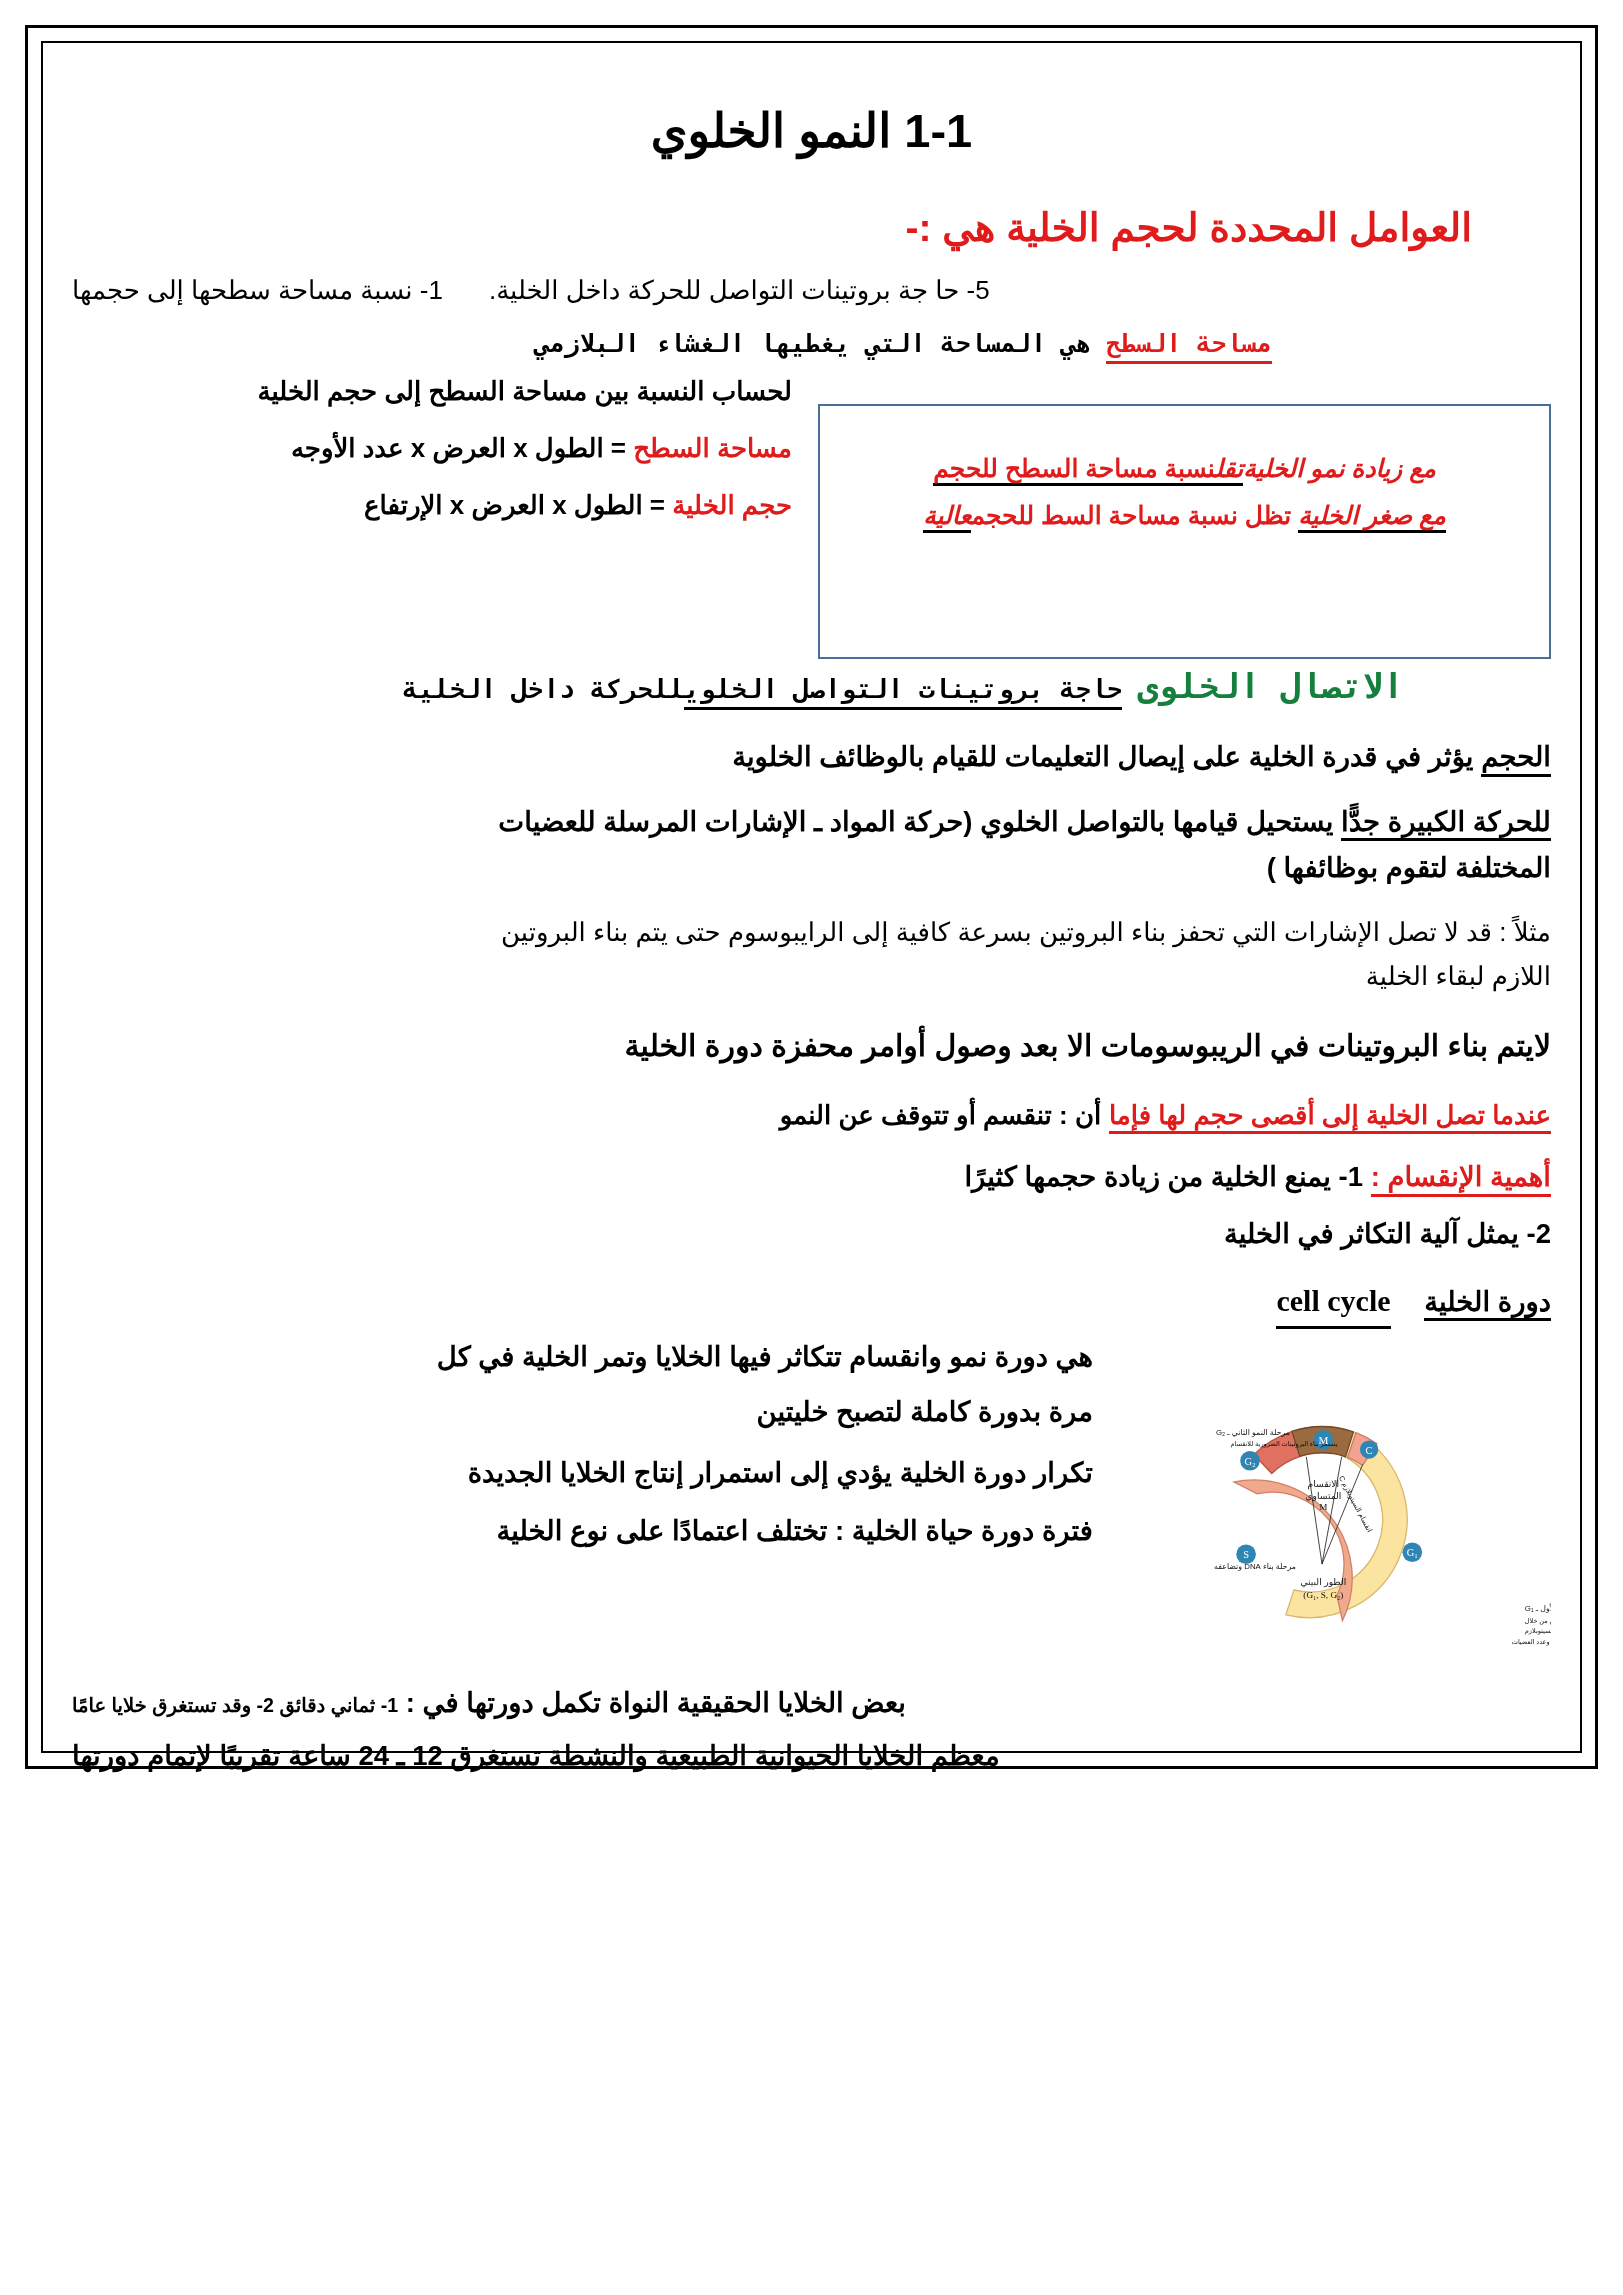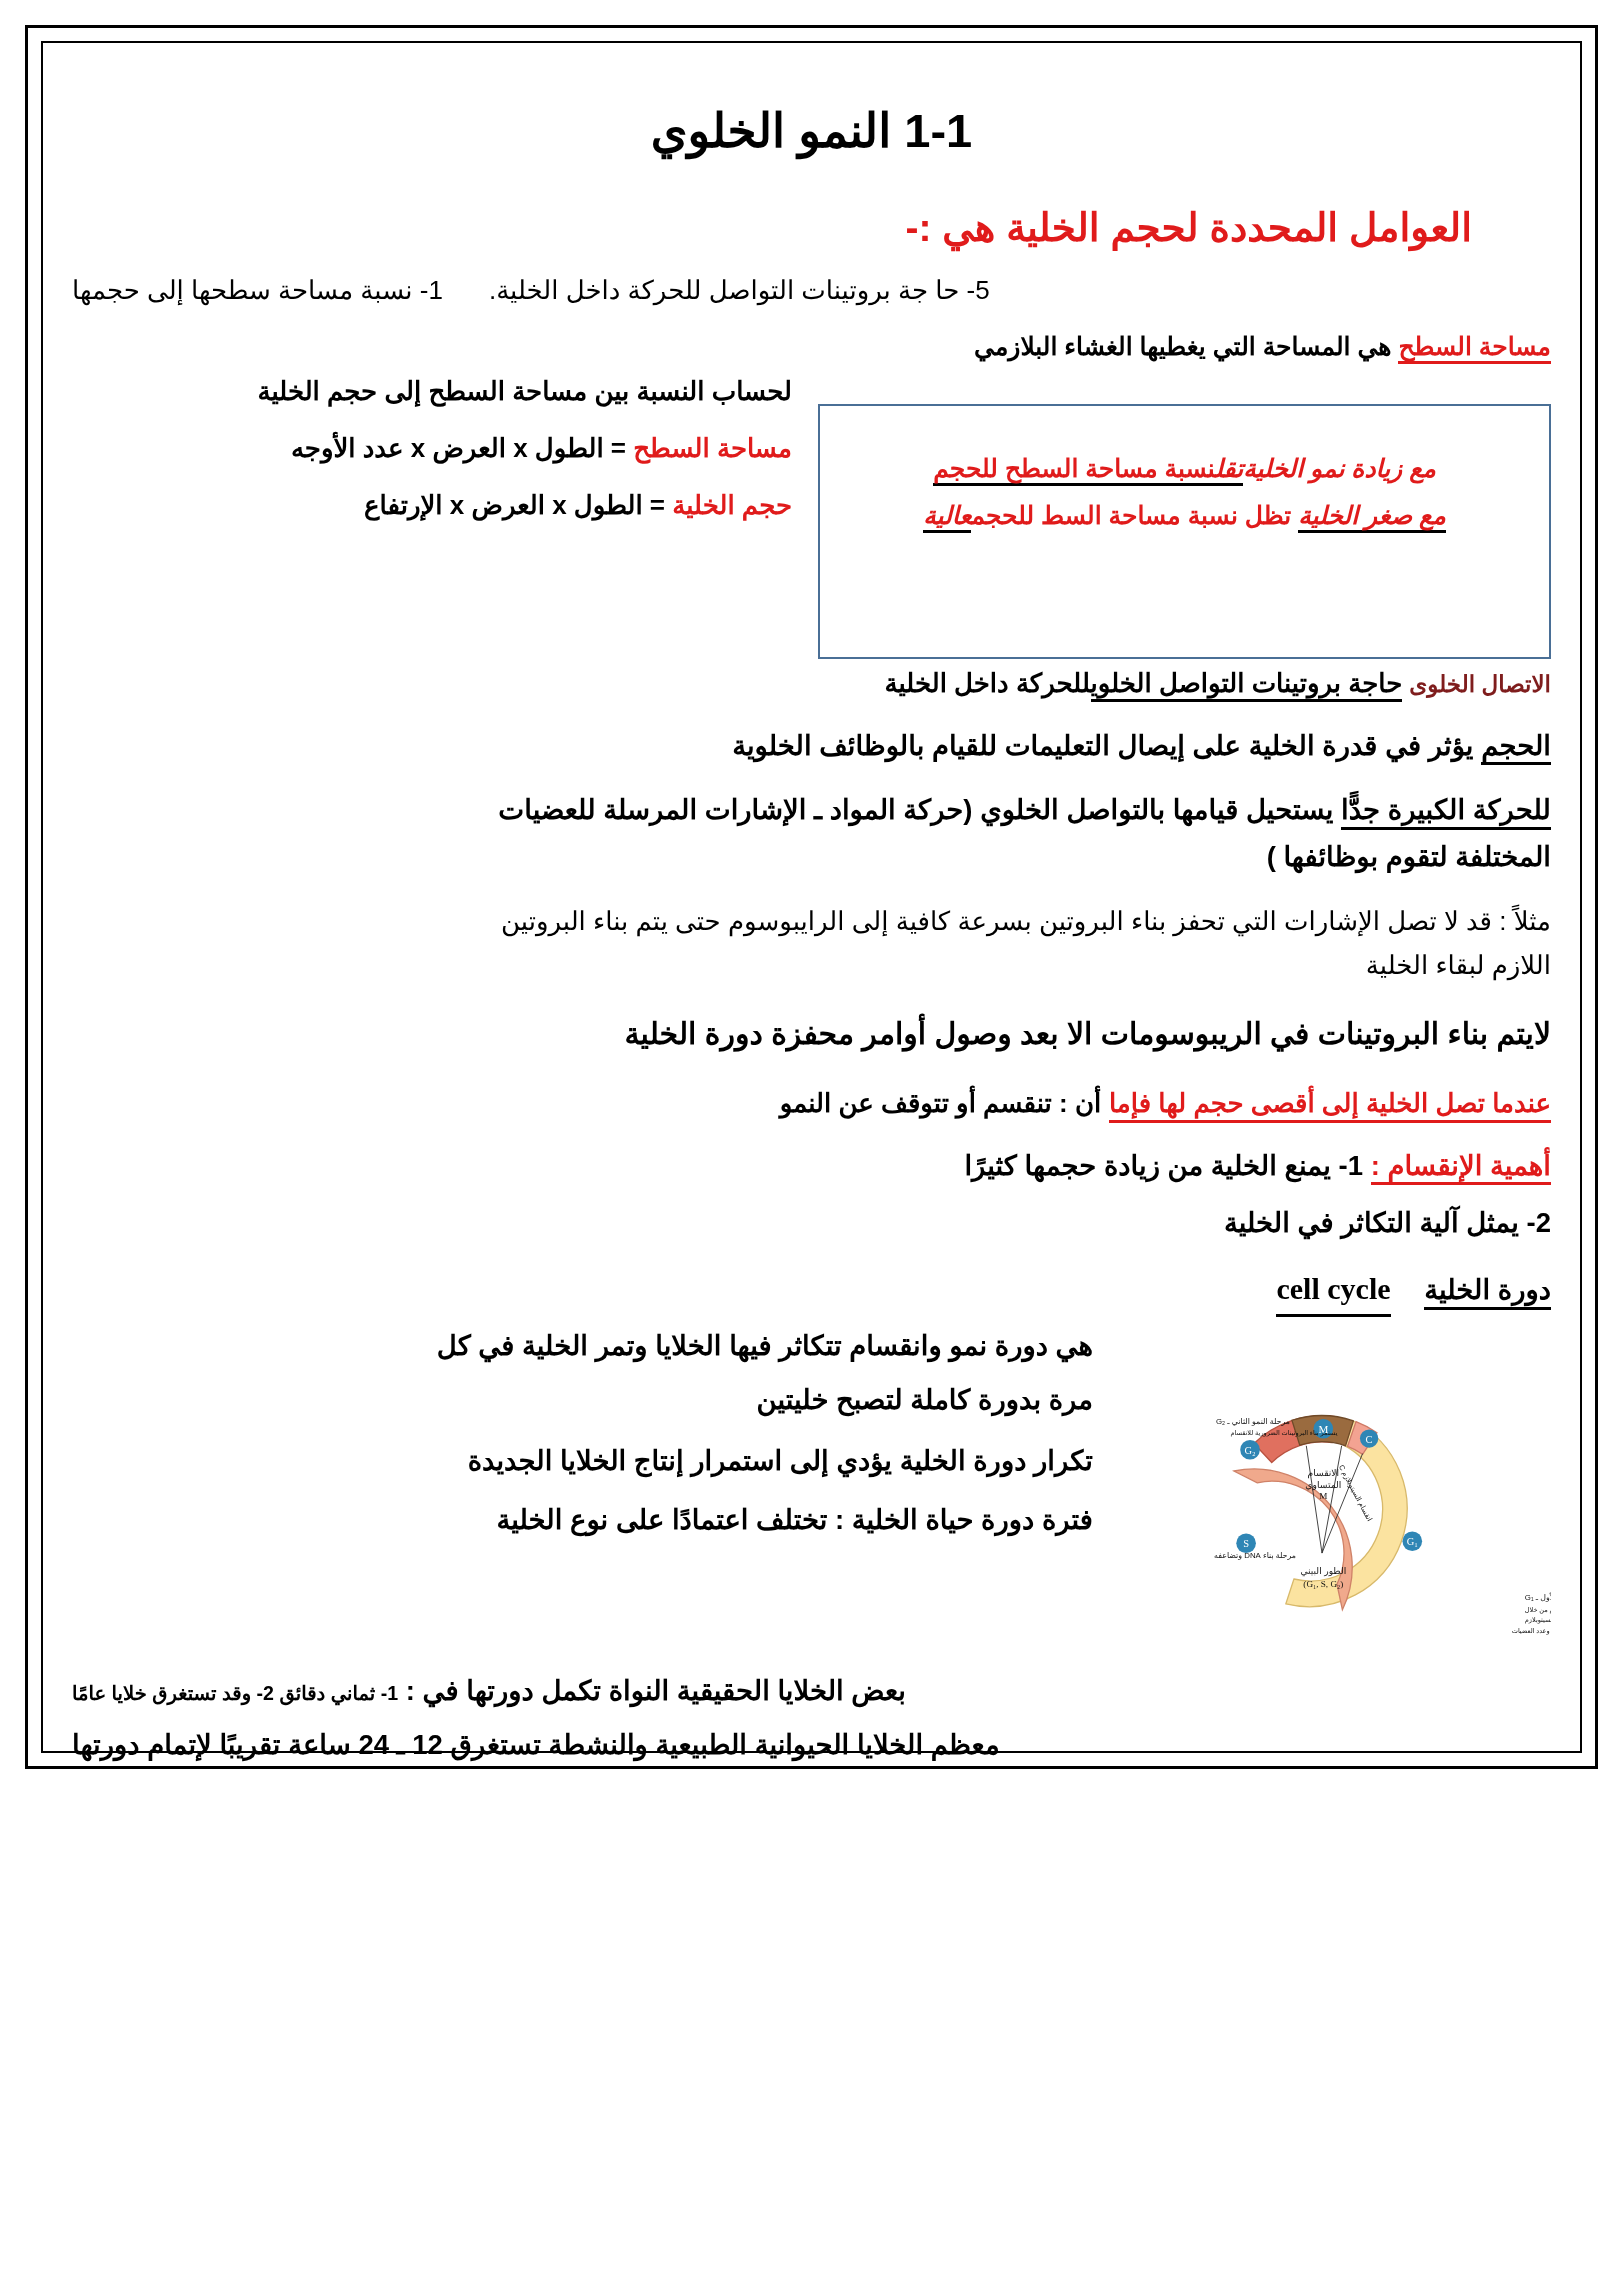--- a/index.html
+++ b/index.html
@@ -49,25 +49,26 @@
     color: #e01b1b;
     font-weight: bold;
     font-size: 39px;
     text-align: right;
     margin-top: 47px;
     padding-right: 79px;
   }
 
   .line {
     direction: rtl;
-    text-align: right;
+    text-align: center;
     color: #000;
     font-size: 25px;
     font-weight: bold;
     line-height: 1.45;
+    font-family: Liberation Mono, monospace;
   }
 
   .red { color: #e01b1b; }
   .uk { border-bottom: 3.3px solid #000; padding-bottom: 1.3px; }
   .ur { border-bottom: 3.3px solid #e01b1b; padding-bottom: 1.3px; }
   .it { font-style: italic; }
 
   .row-two {
     display: flex;
     flex-direction: row-reverse;
@@ -115,23 +116,23 @@
   }
   .bluebox .bline {
     color: #e01b1b;
     font-weight: bold;
     font-size: 25px;
     line-height: 1.9;
     white-space: nowrap;
   }
 
   .big-red-head {
-    color: #7f1d1d;
-    font-weight: bold;
-    font-size: 23px;
+    color: #15803d;
+    font-weight: bold;
+    font-size: 34px;
   }
 
   .body-para {
     font-size: 27.5px;
     font-weight: bold;
     line-height: 1.55;
     text-align: right;
     direction: rtl;
     margin-top: 22px;
   }

